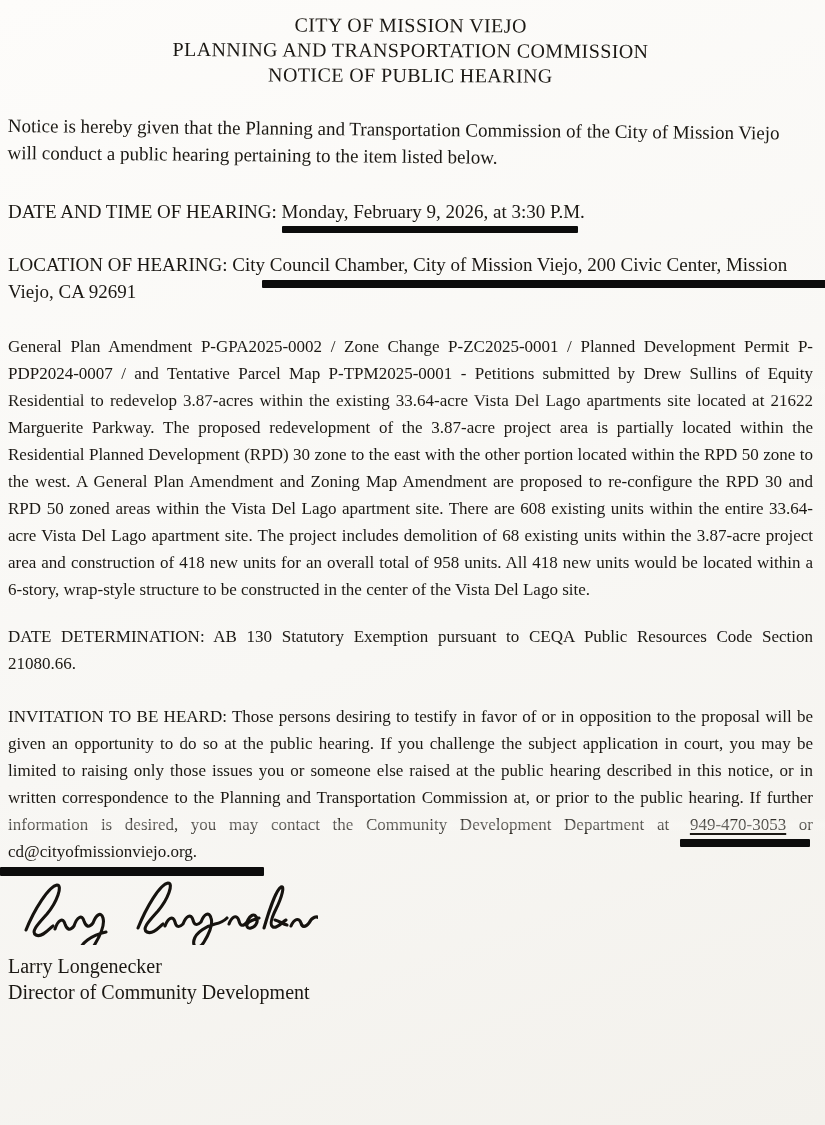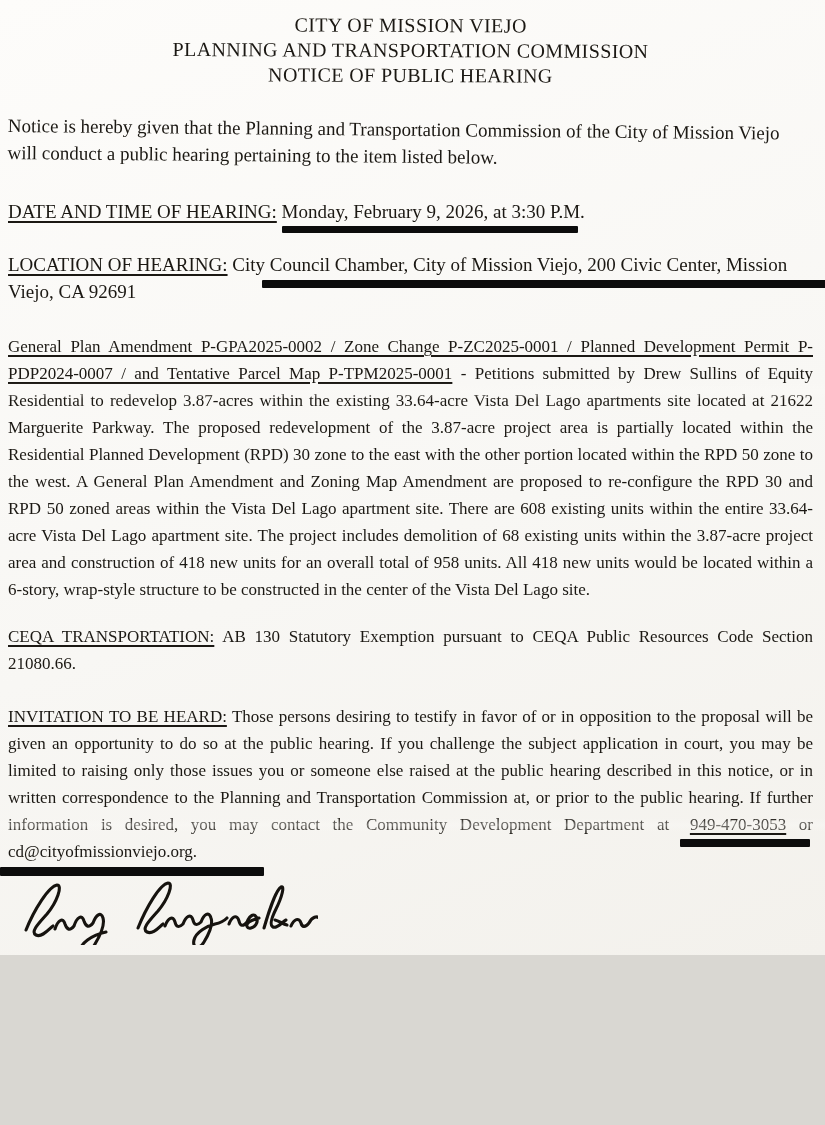--- a/index.html
+++ b/index.html
@@ -1,18 +1,18 @@
 <!DOCTYPE html>
 <html><head>
 <meta charset="utf-8">
 <style>
   html,body{margin:0;padding:0;background:#d9d7d2;}
   .page{
     position:relative;
-    width:825px;height:955px;
+    width:825px;height:1125px;
     margin:0 auto;
     background:linear-gradient(160deg,#fdfcfa 0%,#f8f7f4 55%,#f3f1ec 100%);
     color:#1b1813;
     font-family:"Liberation Serif","DejaVu Serif",serif;
     overflow:hidden;
   }
   .inner{padding:13px 12px 0 8px;}
   .doc-header{
     text-align:center;
     font-size:20px;line-height:25px;
@@ -21,21 +21,21 @@
   }
   .intro{
     margin:24px 0 0;
     font-size:19px;line-height:27px;
     transform:rotate(.55deg);
     transform-origin:left top;
   }
   .sec{position:relative;font-size:19px;line-height:27px;}
   .sec-date{margin-top:32px;}
   .sec-loc{margin-top:26px;}
-  .u{text-decoration:underline;text-decoration-thickness:2px;text-underline-offset:3px;}
+  .u{text-decoration-thickness:2px;text-underline-offset:3px;}
   .u-thin{text-decoration:underline;text-decoration-thickness:1.5px;text-underline-offset:3px;margin-left:8px;}
   .para{
     margin:0;
     font-size:17px;line-height:27px;
     text-align:justify;
   }
   .para-project{margin-top:28px;}
   .para-ceqa{margin-top:20px;}
   .para-invite{margin-top:26px;}
   .bar{position:absolute;background:#0c0c0c;border-radius:1px;}
@@ -66,37 +66,38 @@
     </div>
 
     <p class="intro">Notice is hereby given that the Planning and Transportation Commission of the City of Mission Viejo will conduct a public hearing pertaining to the item listed below.</p>
 
     <p class="sec sec-date"><span class="u">DATE AND TIME OF HEARING:</span><span> </span><span class="wrap-rel"><span>Monday, February 9, 2026, at 3:30 P.M.</span><span class="bar bar-date"></span></span></p>
 
     <p class="sec sec-loc"><span class="u">LOCATION OF HEARING:</span><span> </span><span>City Council Chamber, City of Mission Viejo, 200 Civic Center, Mission Viejo, CA 92691</span><span class="bar bar-loc"></span></p>
 
     <p class="para para-project"><span class="u">General Plan Amendment P-GPA2025-0002 / Zone Change P-ZC2025-0001 / Planned Development Permit P-PDP2024-0007 / and Tentative Parcel Map P-TPM2025-0001</span><span> - </span><span>Petitions submitted by Drew Sullins of Equity Residential to redevelop 3.87-acres within the existing 33.64-acre Vista Del Lago apartments site located at 21622 Marguerite Parkway. The proposed redevelopment of the 3.87-acre project area is partially located within the Residential Planned Development (RPD) 30 zone to the east with the other portion located within the RPD 50 zone to the west. A General Plan Amendment and Zoning Map Amendment are proposed to re-configure the RPD 30 and RPD 50 zoned areas within the Vista Del Lago apartment site. There are 608 existing units within the entire 33.64-acre Vista Del Lago apartment site. The project includes demolition of 68 existing units within the 3.87-acre project area and construction of 418 new units for an overall total of 958 units.  All 418 new units would be located within a 6-story, wrap-style structure to be constructed in the center of the Vista Del Lago site.</span></p>
 
-    <p class="para para-ceqa"><span class="u">CEQA TRANSPORTATION:</span><span> AB 130 Statutory Exemption pursuant to CEQA Public Resources Code Section 21080.66.</span></p>
+    <p class="para para-ceqa"><span class="u">DATE DETERMINATION:</span><span> AB 130 Statutory Exemption pursuant to CEQA Public Resources Code Section 21080.66.</span></p>
 
     <p class="para para-invite"><span class="u">INVITATION TO BE HEARD:</span><span> Those persons desiring to testify in favor of or in opposition to the proposal will be given an opportunity to do so at the public hearing.  If you challenge the subject application in court, you may be limited to raising only those issues you or someone else raised at the public hearing described in this notice, or in written correspondence to the Planning and Transportation Commission at, or prior to the public hearing.  If further information is desired, you may contact the Community Development Department at </span><span class="wrap-rel"><span class="u-thin">949-470-3053</span><span class="bar bar-phone"></span></span><span> or </span><span class="wrap-rel"><span>cd@cityofmissionviejo.org</span><span class="bar bar-email"></span></span><span>.</span></p>
 
     <svg class="signature" width="302" height="70" viewBox="0 0 302 70" role="img" aria-label="Larry Longenecker">
       <g fill="none" stroke="#16130f" stroke-width="3.1" stroke-linecap="round" stroke-linejoin="round">
         <path d="M10,55 C18,35 33,11 41,10 C47,10 41,27 31,39 C23,48 14,57 20,60 C26,63 33,54 37,51"></path>
         <path d="M39,54 c3,-9 8,-12 10,-5 c2,6 5,7 9,2 c3,-9 8,-12 10,-5 c2,6 5,7 9,2 c3,-8 8,-12 10,-5 c2,7 -2,16 -8,26 c-5,9 -12,14 -14,7 c-2,-7 11,-16 25,-19"></path>
         <path d="M122,53 C130,33 144,9 152,8 C158,8 152,24 142,36 C134,45 125,54 131,57 C137,60 143,52 147,49"></path>
         <path d="M149,51 c3,-8 8,-11 10,-4 c1,5 4,6 8,2 c3,-8 8,-11 10,-4 c1,5 4,6 8,2 c3,-8 8,-11 10,-4 c2,6 -2,16 -7,24 c-5,8 -12,6 -10,-2 c2,-8 13,-14 21,-16 c5,-1 9,-3 12,-6"></path>
         <path d="M213,49 c3,-8 8,-10 10,-3 c1,5 4,6 8,1 c3,-7 8,-10 10,-3 c1,4 -2,8 -6,9 c-4,1 -6,-3 -2,-6 c3,-2 7,-3 10,-4"></path>
         <path d="M248,53 C252,39 260,15 265,12 C269,10 266,22 260,34 C256,42 253,50 257,52 C261,54 266,47 270,45 M259,45 c4,1 8,4 12,5"></path>
         <path d="M275,51 c3,-7 8,-9 10,-3 c1,4 4,5 8,0 c3,-6 8,-8 11,-4"></path>
       </g>
     </svg>
 
     <div class="name-block">
       <div>Larry Longenecker</div>
+      <div>Director of Community Development</div>
     </div>
 
   </div>
 
   <div class="scan-fade fade-1"></div>
   <div class="scan-fade fade-2"></div>
 </div>
 
 </body></html>

